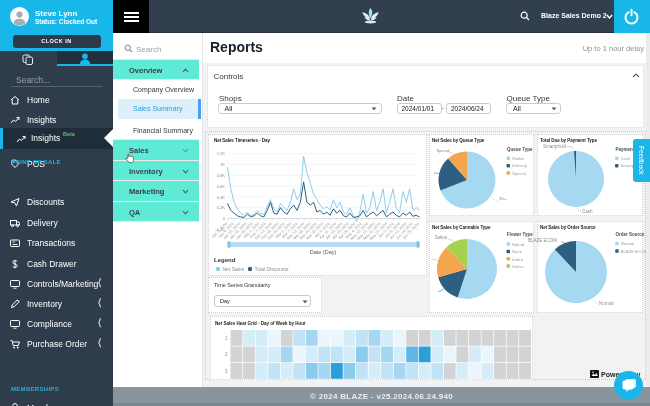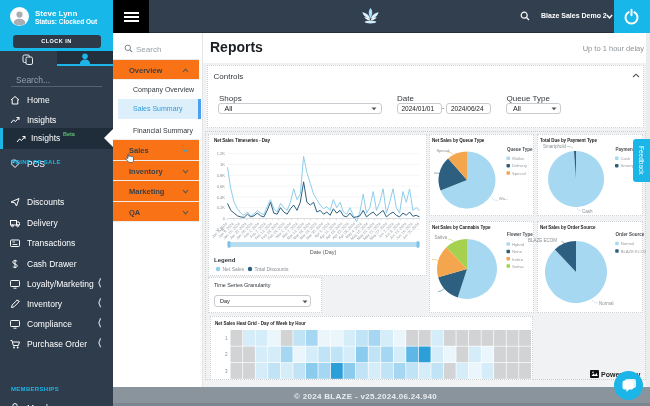--- a/index.html
+++ b/index.html
@@ -5,21 +5,21 @@
 html,body{width:650px;height:406px;overflow:hidden;background:#fff;
   font-family:"Liberation Sans",sans-serif;-webkit-font-smoothing:antialiased;}
 #app{position:relative;width:650px;height:406px;overflow:hidden;}
 .abs{position:absolute;}
 .card{position:absolute;background:#fff;border:1px dotted #cfd3d6;}
 .ct{position:absolute;font-size:4.5px;font-weight:bold;color:#222;letter-spacing:-0.05px;}
 .nav-item{position:absolute;left:0;width:113px;height:20px;color:#fff;font-size:8.5px;}
 .nav-item .ic{position:absolute;left:9px;top:4px;width:12px;height:12px;}
 .nav-item .tx{position:absolute;left:27px;top:5px;}
 .nav-item .ch{position:absolute;right:9px;top:3px;font-size:9px;color:#cdd4da;transform:scaleX(0.6);}
-.sec-head{position:absolute;left:113px;width:86px;height:20.5px;font-size:7.5px;font-weight:bold;color:#3a3f45;border-bottom:1px solid #ececec;background:#f97316;}
+.sec-head{position:absolute;left:113px;width:86px;height:20.5px;font-size:7.5px;font-weight:bold;color:#3a3f45;border-bottom:1px solid #ececec;background:#5eead4;}
 .sec-head .tx{position:absolute;left:16px;top:6px;}
 .sec-head .ch{position:absolute;right:10px;top:6px;}
 .sec-sub{position:absolute;left:113px;width:86px;height:20px;font-size:7px;color:#33383d;}
 .sec-sub .tx{position:absolute;left:20px;top:6px;}
 svg{position:absolute;overflow:visible;}
 </style></head>
 <body>
 <div id="app">
 
 <div class="abs" style="left:0;top:0;width:113px;height:406px;background:#2e3c4b;"></div>
@@ -80,21 +80,21 @@
         <rect x="1.5" y="3" width="9" height="6.5" rx="0.8" fill="none" stroke="#fff" stroke-width="1"></rect>
         <path d="M3.5 5 H6 M3.5 7.5 H8.5" stroke="#fff" stroke-width="0.9"></path>
       </svg>
       <span class="tx">Transactions</span>
     </div>
 <div class="nav-item" style="top:273.5px;">
       <svg class="ic" viewBox="0 0 12 12">
         <rect x="1.5" y="2.5" width="9" height="6" rx="0.8" fill="none" stroke="#fff" stroke-width="1"></rect>
         <path d="M4.5 10.2 H7.5" stroke="#fff" stroke-width="1"></path>
       </svg>
-      <span class="tx">Loyalty/Marketing</span>
+      <span class="tx">Controls/Marketing</span>
       <span class="ch">❮</span>
     </div>
 <div class="nav-item" style="top:294px;">
       <svg class="ic" viewBox="0 0 12 12">
         <path d="M2.5 9.5 L3.2 7 L8.3 1.9 L10.1 3.7 L5 8.8 Z M8.3 1.9 L10.1 3.7" fill="none" stroke="#fff" stroke-width="1"></path>
       </svg>
       <span class="tx">Inventory</span>
       <span class="ch">❮</span>
     </div>
 <div class="nav-item" style="top:314px;">
@@ -523,21 +523,21 @@
         <rect x="308.15" y="62.50" width="11.85" height="15.80" fill="#d2d3d4"></rect>
         <text x="16.5" y="22.8" font-size="4.5" fill="#8a8f94" text-anchor="end">1</text>
         <text x="16.5" y="39.2" font-size="4.5" fill="#8a8f94" text-anchor="end">2</text>
         <text x="16.5" y="55.8" font-size="4.5" fill="#8a8f94" text-anchor="end">3</text>
         <text x="16.5" y="72.2" font-size="4.5" fill="#8a8f94" text-anchor="end">4</text>
       </svg>
 </div>
 
 <div class="abs" style="left:113px;top:387px;width:537px;height:19px;background:#8a949d;"></div>
 <div class="abs" style="left:113px;top:403px;width:537px;height:3px;background:#7b8690;"></div>
-<div class="abs" style="left:97px;top:392px;width:537px;text-align:center;font-size:8px;font-weight:bold;color:#e9edf0;letter-spacing:0.3px;">© 2024 BLAZE - v25.2024.06.24.940</div>
+<div class="abs" style="left:113px;top:392px;width:537px;text-align:center;font-size:8px;font-weight:bold;color:#e9edf0;letter-spacing:0.3px;">© 2024 BLAZE - v25.2024.06.24.940</div>
 
 <div class="abs" style="left:646px;top:33px;width:4px;height:354px;background:#ececec;"></div>
 
 <svg style="left:590px;top:370px;" width="9" height="8" viewBox="0 0 9 8">
       <rect x="0" y="0" width="9" height="8" rx="1" fill="#111"></rect>
       <path d="M1.5 6 L3.5 3.5 L5 5 L6.5 3 L7.8 6 Z" fill="#fff"></path>
       <circle cx="3" cy="2.2" r="0.8" fill="#fff"></circle>
     </svg>
 <div class="abs" style="left:601px;top:371px;font-size:7px;font-weight:bold;color:#222;">Powered by</div>
 

